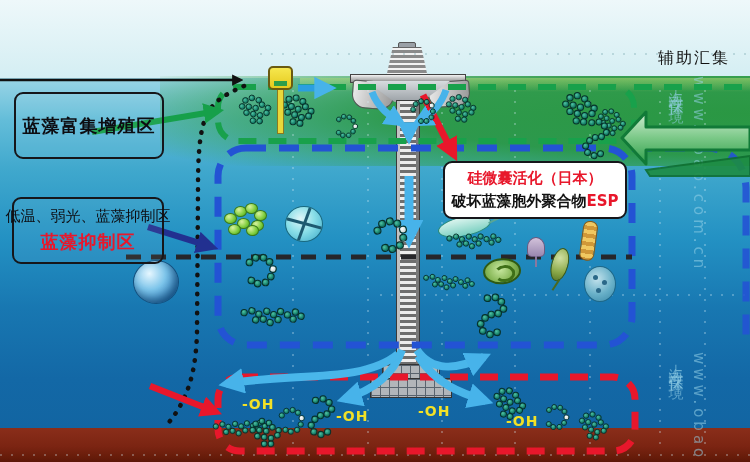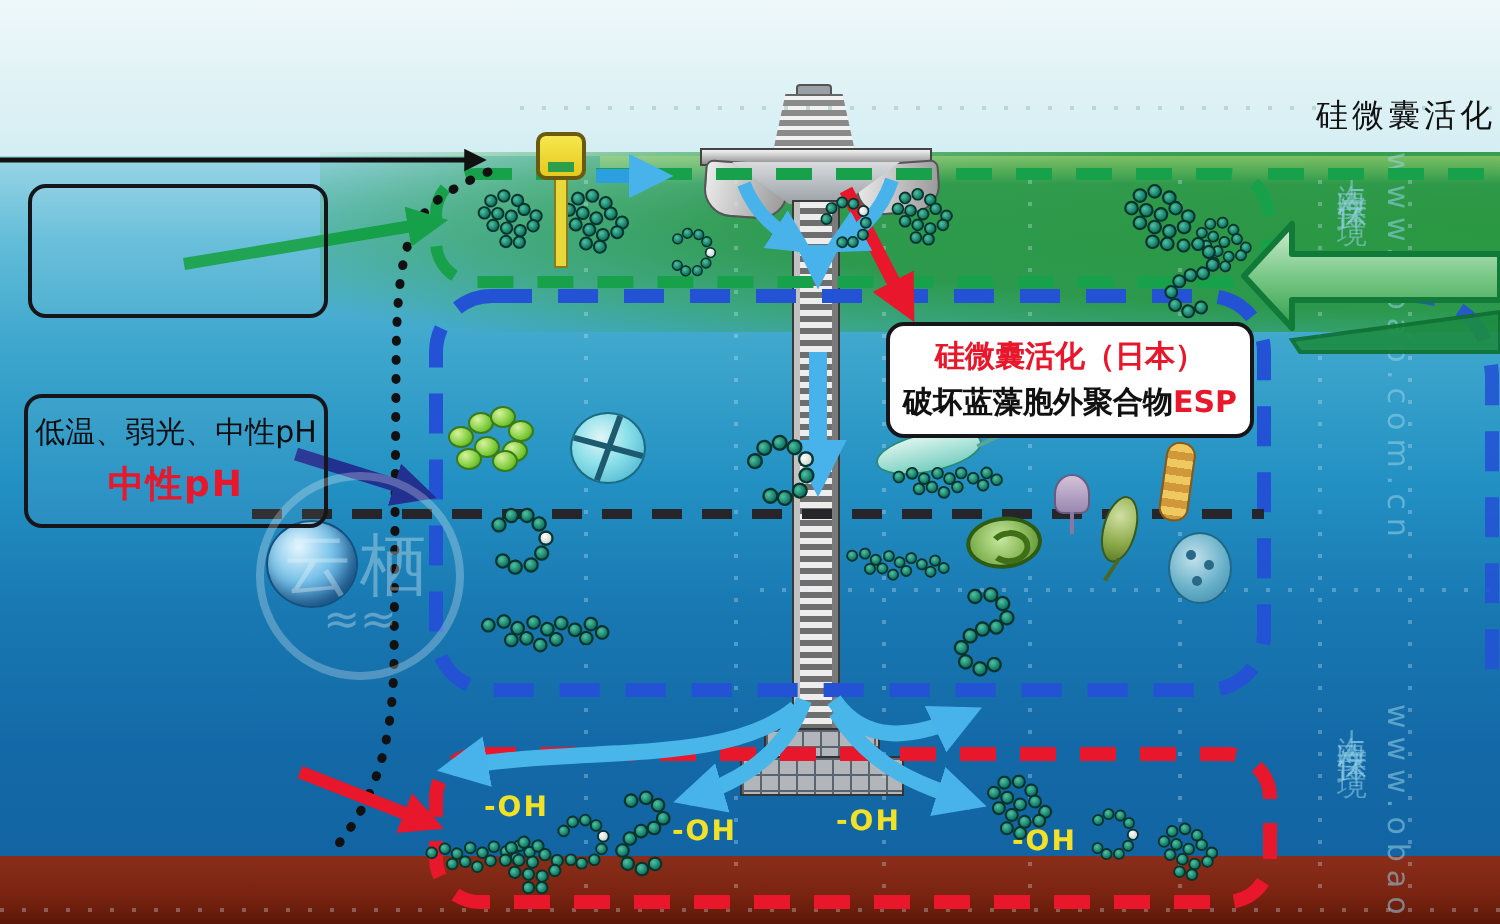--- a/index.html
+++ b/index.html
@@ -511,38 +511,33 @@
         <i class="bead" style="left: 19px; top: 25px;"></i>
       </div>
     </div>
 
   <div class="abs buoy-stick"></div>
   <div class="abs buoy">
       <span class="buoy-led"></span>
     </div>
 
   <div class="abs info-box box1">
+    <div class="line2">蓝藻富集增殖区</div>
   </div>
   <div class="abs info-box box2">
-    <div class="line1">低温、弱光、中性pH</div>
-    <div class="line2">中性pH</div>
+    <div class="line1">低温、弱光、蓝藻抑制区</div>
+    <div class="line2">蓝藻抑制区</div>
   </div>
 
   <div class="abs callout">
     <div class="c1">硅微囊活化（日本）</div>
     <div class="c2"><span>破坏蓝藻胞外聚合物</span><span class="red">ESP</span></div>
   </div>
 
-  <div class="abs aux-label">硅微囊活化</div>
+  <div class="abs aux-label">辅助汇集</div>
 
   <div class="abs oh oh1">-OH</div>
   <div class="abs oh oh2">-OH</div>
   <div class="abs oh oh3">-OH</div>
   <div class="abs oh oh4">-OH</div>
 
-  <div class="abs wm-center" style="left:128px;top:236px;">
-    <div class="wm-logo">
-        <span>云栖</span>
-        <span class="wm-waves">≈≈</span>
-      </div>
-  </div>
 
 </div>
 
 </body></html>

